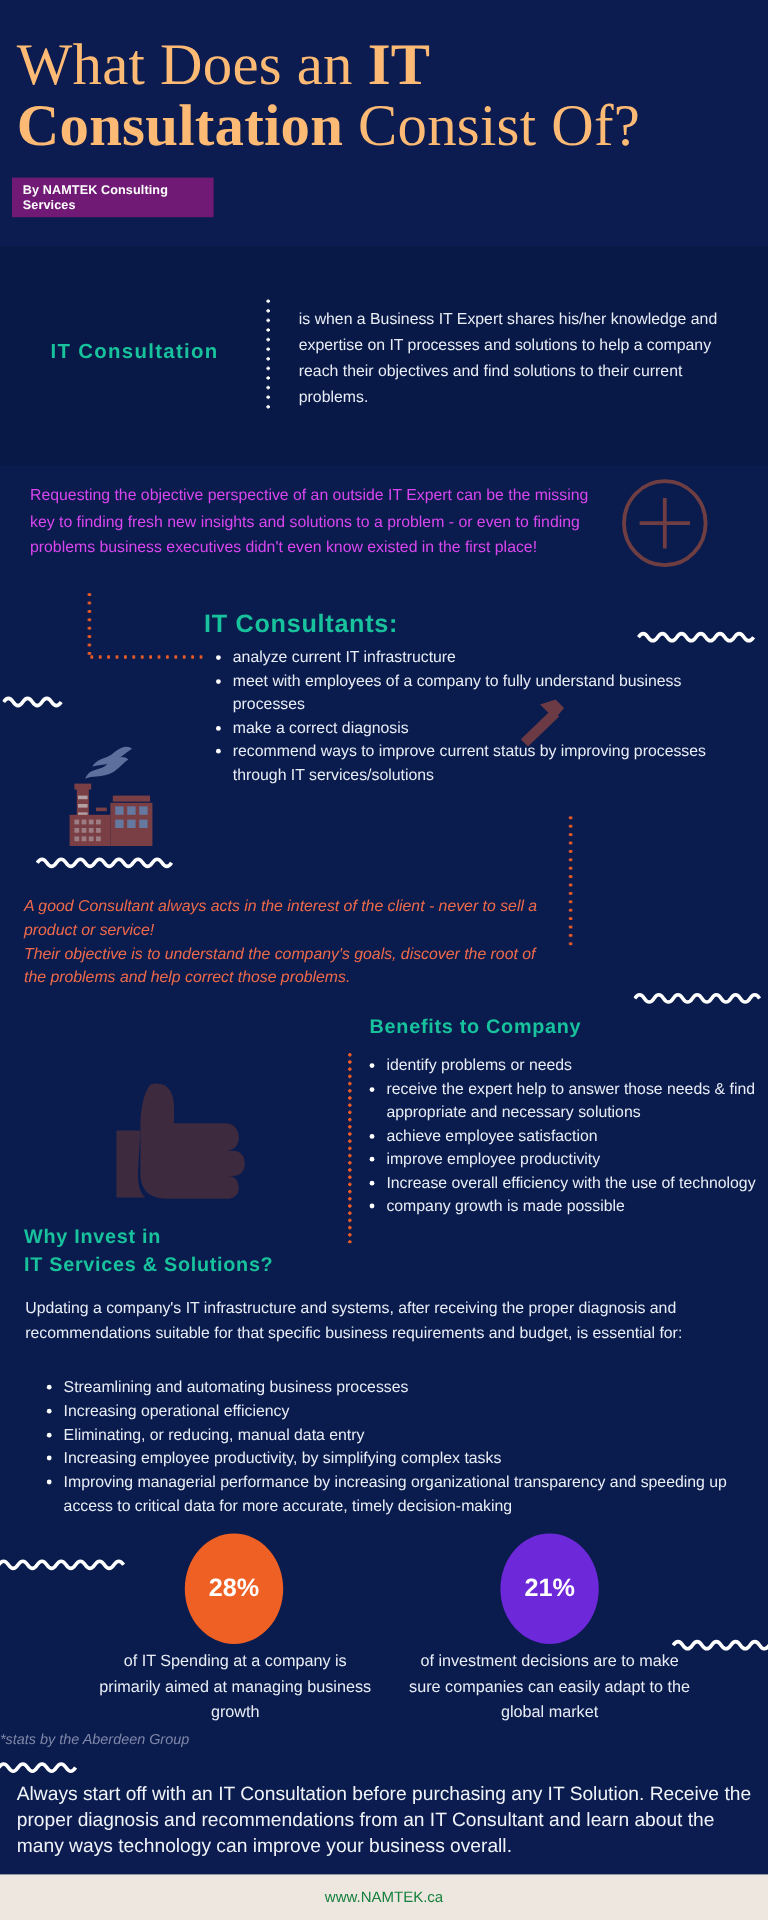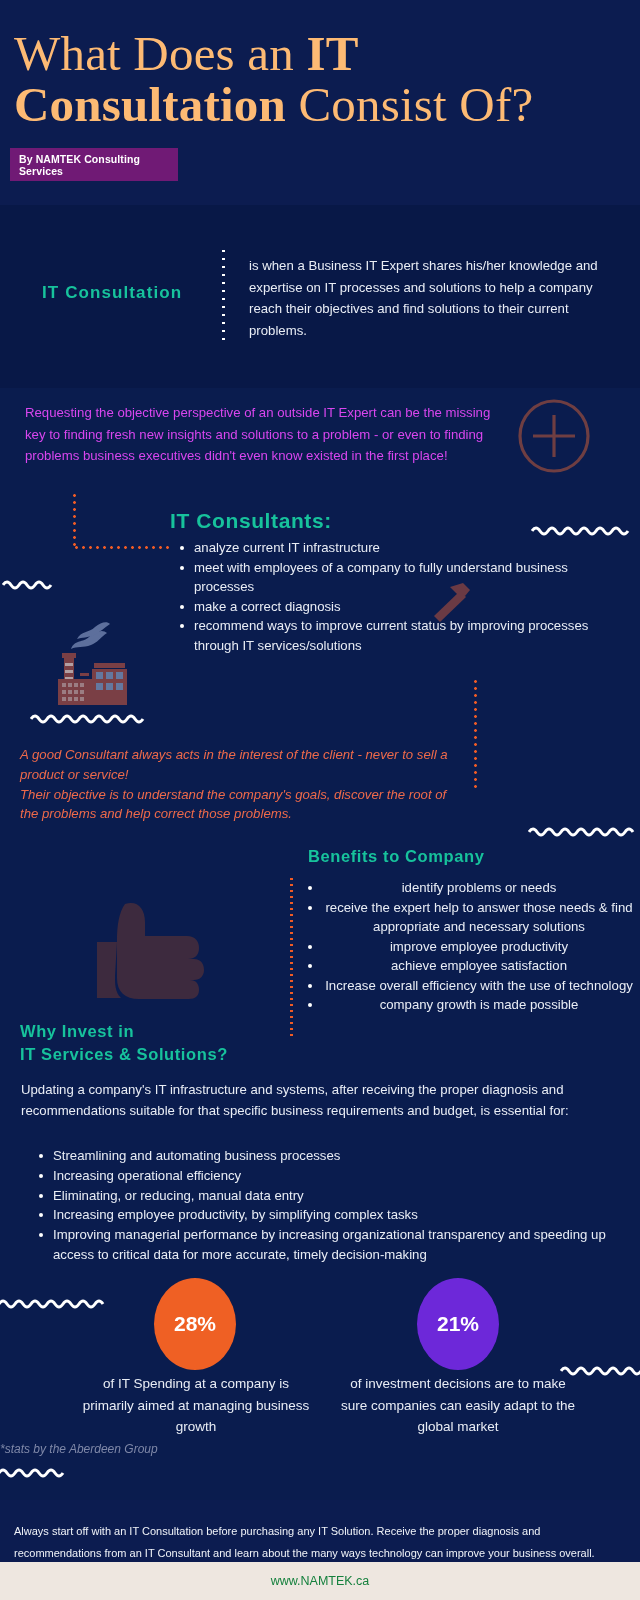--- a/index.html
+++ b/index.html
@@ -167,21 +167,21 @@
     width: 3px; height: 160px;
     background-image: radial-gradient(circle, #ef5b25 1.3px, transparent 1.5px);
     background-size: 3px 6px; background-repeat: repeat-y;
   }
   .ul-benefits {
     position: absolute;
     left: 306px; top: 878px; width: 330px;
     color: #e9edf5; font-size: 13.2px; line-height: 19.5px;
     list-style: none;
   }
-  .ul-benefits li { position: relative; padding-left: 16px; text-align: center; }
+  .ul-benefits li { position: relative; padding-left: 16px; }
   .ul-benefits li::before {
     content: ""; position: absolute; left: 2px; top: 8px;
     width: 4px; height: 4px; border-radius: 50%; background: #ffffff;
   }
 
   
   .thumb { position: absolute; left: 95px; top: 880px; width: 145px; height: 135px; }
 
   
   .h-why {
@@ -225,21 +225,21 @@
   .stat-src {
     position: absolute;
     left: 0px; top: 1442px; width: 640px; text-align: left;
     color: #7f88a8; font-size: 12px; font-style: italic;
   }
 
   
   .closing {
     position: absolute;
     left: 14px; top: 1485px; width: 615px;
-    color: #f0f3f8; font-size: 11px; line-height: 21.5px; margin-top: 36px;
+    color: #f0f3f8; font-size: 16px; line-height: 21.5px;
   }
 
   
   .footer {
     position: absolute;
     left: 0; top: 1562px; width: 640px; height: 38px;
     background: #eee7e0;
     display: flex; align-items: center; justify-content: center;
   }
   .footer span { color: #15803d; font-size: 12.5px; }
@@ -364,22 +364,22 @@
   <div class="quote">
     <div>A good Consultant always acts in the interest of the client - never to sell a product or service!</div>
     <div>Their objective is to understand the company's goals, discover the root of the problems and help correct those problems.</div>
   </div>
 
   <div class="h-benefits">Benefits to Company</div>
   <div class="dot-col-2"></div>
   <ul class="ul-benefits">
     <li>identify problems or needs</li>
     <li>receive the expert help to answer those needs &amp; find appropriate and necessary solutions</li>
+    <li>achieve employee satisfaction</li>
     <li>improve employee productivity</li>
-    <li>achieve employee satisfaction</li>
     <li>Increase overall efficiency with the use of technology</li>
     <li>company growth is made possible</li>
   </ul>
 
   <svg class="thumb" viewBox="0 0 145 135">
     <g fill="#3d2a3e">
       <path d="M30 24 C42 20 50 28 50 42 L50 56 L92 56 C100 56 104 61 104 68 C104 75 100 79 93 79
                L99 79 C106 79 109 84 109 90 C109 96 105 100 99 100
                L95 100 C101 100 104 104 104 110 C104 116 100 119 94 119
                L44 119 C30 119 22 112 22 98 L22 60 C22 46 24 32 30 24 Z"></path>

